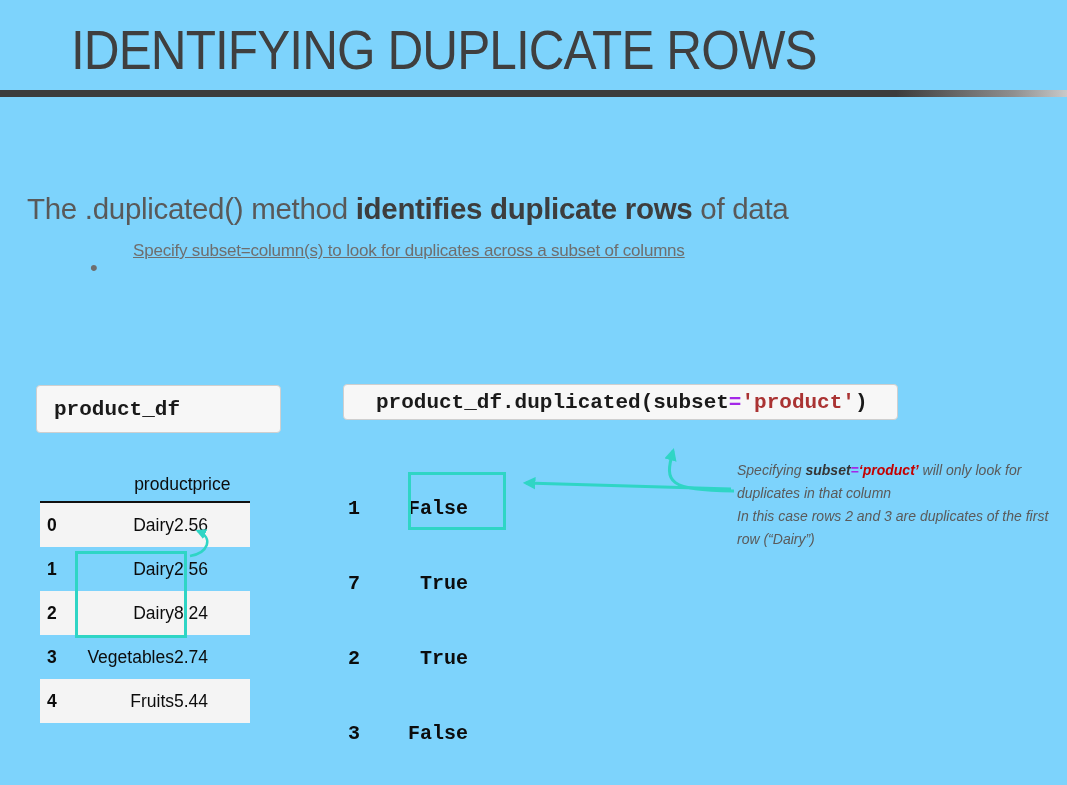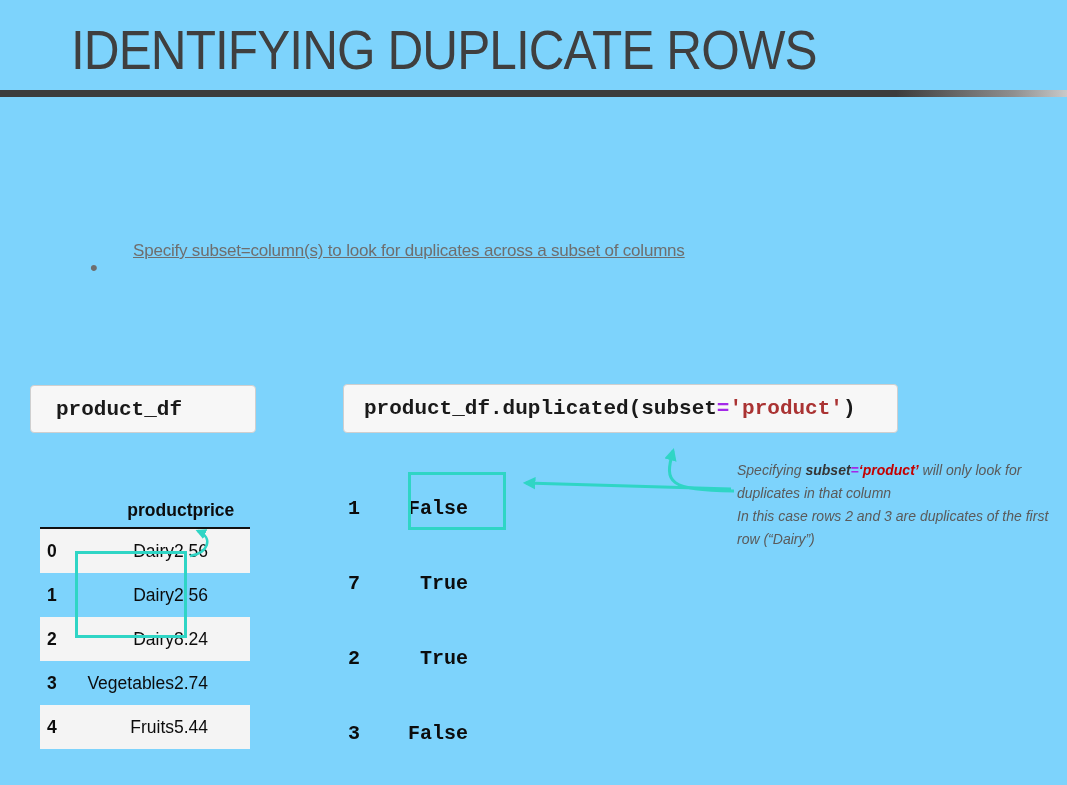--- a/index.html
+++ b/index.html
@@ -69,22 +69,22 @@
     border: 1px solid #cfcfcf;
     border-radius: 4px;
     font-family: "Liberation Mono", monospace;
     font-weight: 700;
     font-size: 21px;
     color: #1a1a1a;
     display: flex;
     align-items: center;
     white-space: pre;
   }
-  .codebox-left  { left: 30px;  top: 385px; width: 226px; height: 48px; padding-left: 25px; }
-  .codebox-right { left: 343px; top: 384px; width: 555px; height: 49px; padding-left: 20px; text-align: center; }
+  .codebox-left  { left: 36px;  top: 385px; width: 245px; height: 48px; padding-left: 17px; }
+  .codebox-right { left: 343px; top: 384px; width: 555px; height: 36px; padding-left: 32px; text-align: center; }
   .tok-eq  { color: #a428e8; }
   .tok-str { color: #aa3333; }
   
   .output {
     position: absolute;
     left: 348px;
     top: 446px;
     font-family: "Liberation Mono", monospace;
     font-weight: 700;
     font-size: 20px;
@@ -108,22 +108,21 @@
     width: 210px;
     font-size: 17.5px;
     color: #0c0c0c;
   }
   .df-header {
     display: flex;
     height: 32px;
     align-items: flex-end;
     padding-bottom: 6px;
     border-bottom: 2px solid #111111;
-    font-weight: 700;
-    margin-top: 26px;
+    font-weight: 400;
   }
   .df-row { display: flex; height: 44px; align-items: center; }
   .df-row.stripe { background: #f4f4f4; }
   .c-idx   { width: 26px; padding-left: 7px; font-weight: 700; text-align: left; }
   .c-prod  { width: 108px; text-align: right; }
   .c-price { width: 60px;  padding-right: 9px; }
   .df-header .c-prod  { width: 134px; }
   
   .note {
     position: absolute;
@@ -148,20 +147,21 @@
   }
 </style>
 </head>
 <body>
 
 <div class="slide">
 
   <h1 class="title">IDENTIFYING DUPLICATE ROWS</h1>
   <div class="title-rule"></div>
 
+  <div class="intro"><span>The .duplicated() method </span><b>identifies duplicate rows</b><span> of data</span></div>
 
   <span class="bullet-marker">•</span>
   <span class="bullet-text">Specify subset=column(s) to look for duplicates across a subset of columns</span>
 
   <div class="codebox codebox-left"><span>product_df</span></div>
 
   <div class="codebox codebox-right"><span>product_df.duplicated(subset</span><span class="tok-eq">=</span><span class="tok-str">'product'</span><span>)</span></div>
 
   <div class="output">
     <div>1    False</div>

